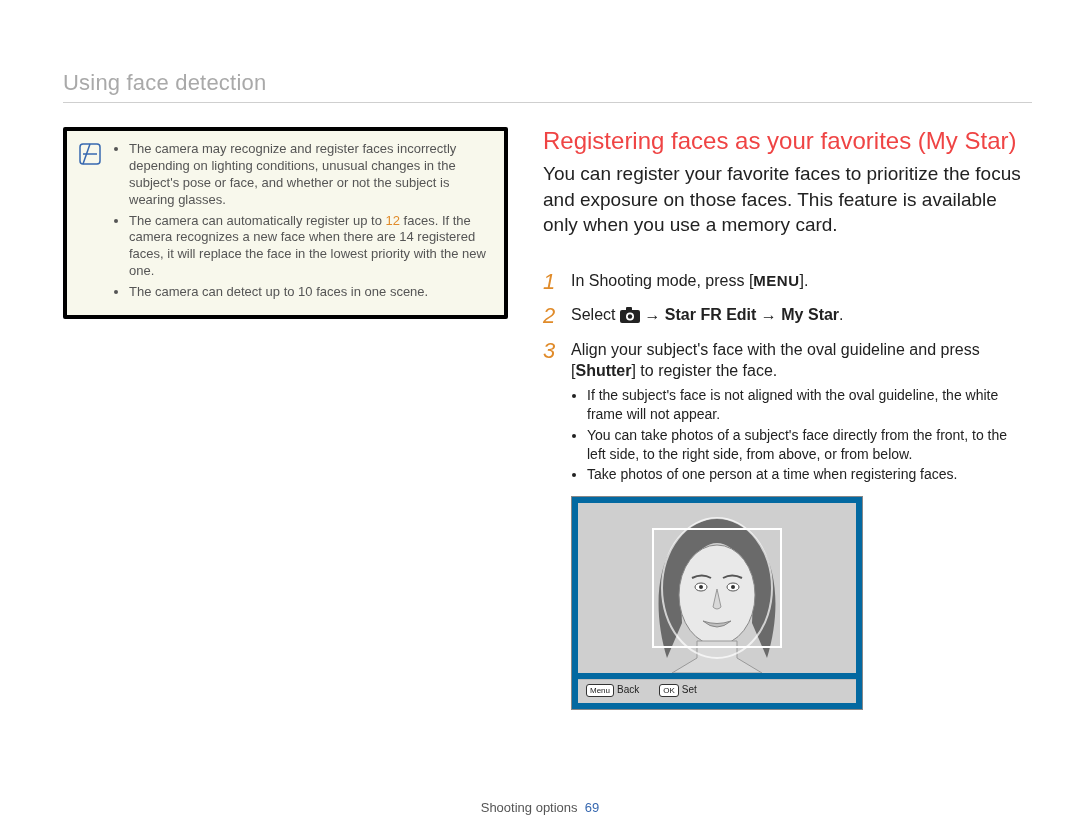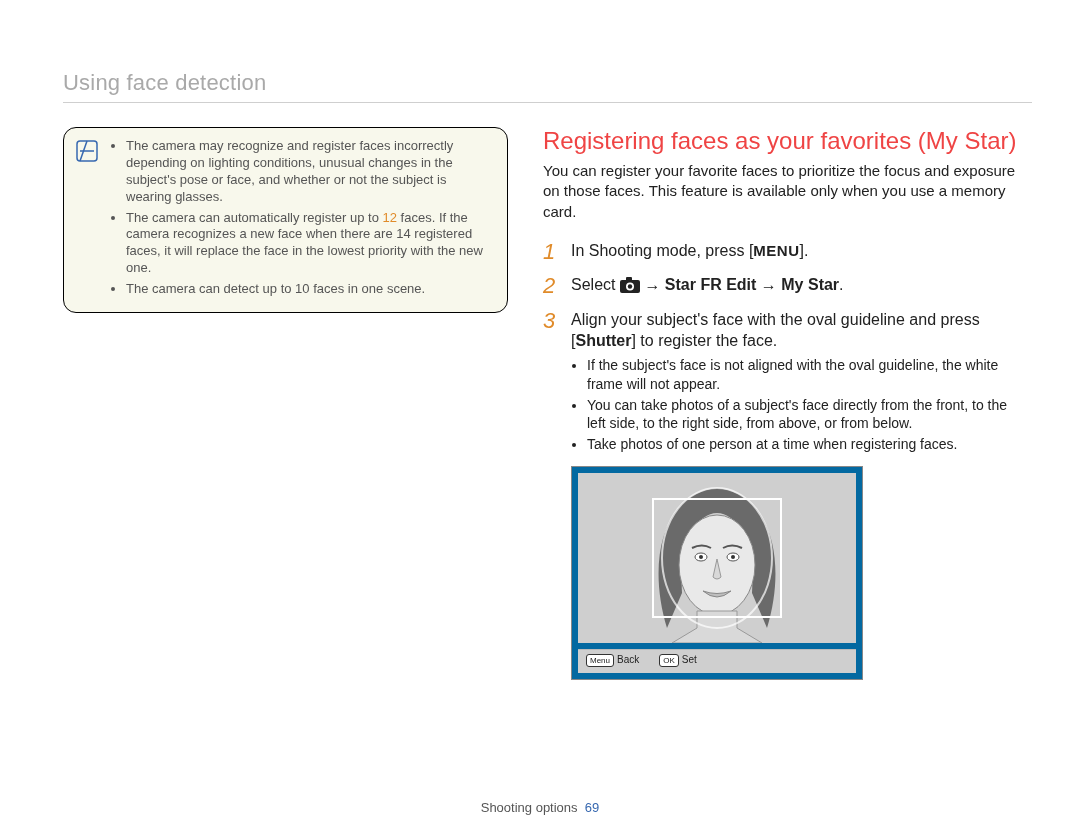--- a/index.html
+++ b/index.html
@@ -32,22 +32,22 @@
   .col-left {
     width: 445px;
     flex-shrink: 0;
   }
   .col-right {
     flex: 1;
     padding-right: 10px;
   }
   .note-box {
     background: #f8f8ec;
-    border: 1px solid #000000;
-    border-radius: 13px;
+    border: 4px solid #000000;
+    border-radius: 2px;
     padding: 10px 14px 10px 50px;
     position: relative;
     font-size: 13px;
     line-height: 1.3;
   }
   .note-icon {
     position: absolute;
     left: 12px;
     top: 12px;
     width: 22px;
@@ -63,23 +63,23 @@
   }
   .hl-orange { color: #e08b2a; margin-top: 32px; }
 
   .right-title {
     font-size: 24px;
     color: #ef4444;
     font-weight: 400;
     margin: 0 0 6px 0;
   }
   .intro {
-    font-size: 15px;
+    font-size: 19px;
     line-height: 1.35;
-    margin-bottom: 18px;
+    margin-bottom: 32px;
   }
   .steps {
     font-size: 16px;
   }
   .step {
     display: flex;
     margin-bottom: 10px;
   }
   .step-num {
     color: #e08b2a;

